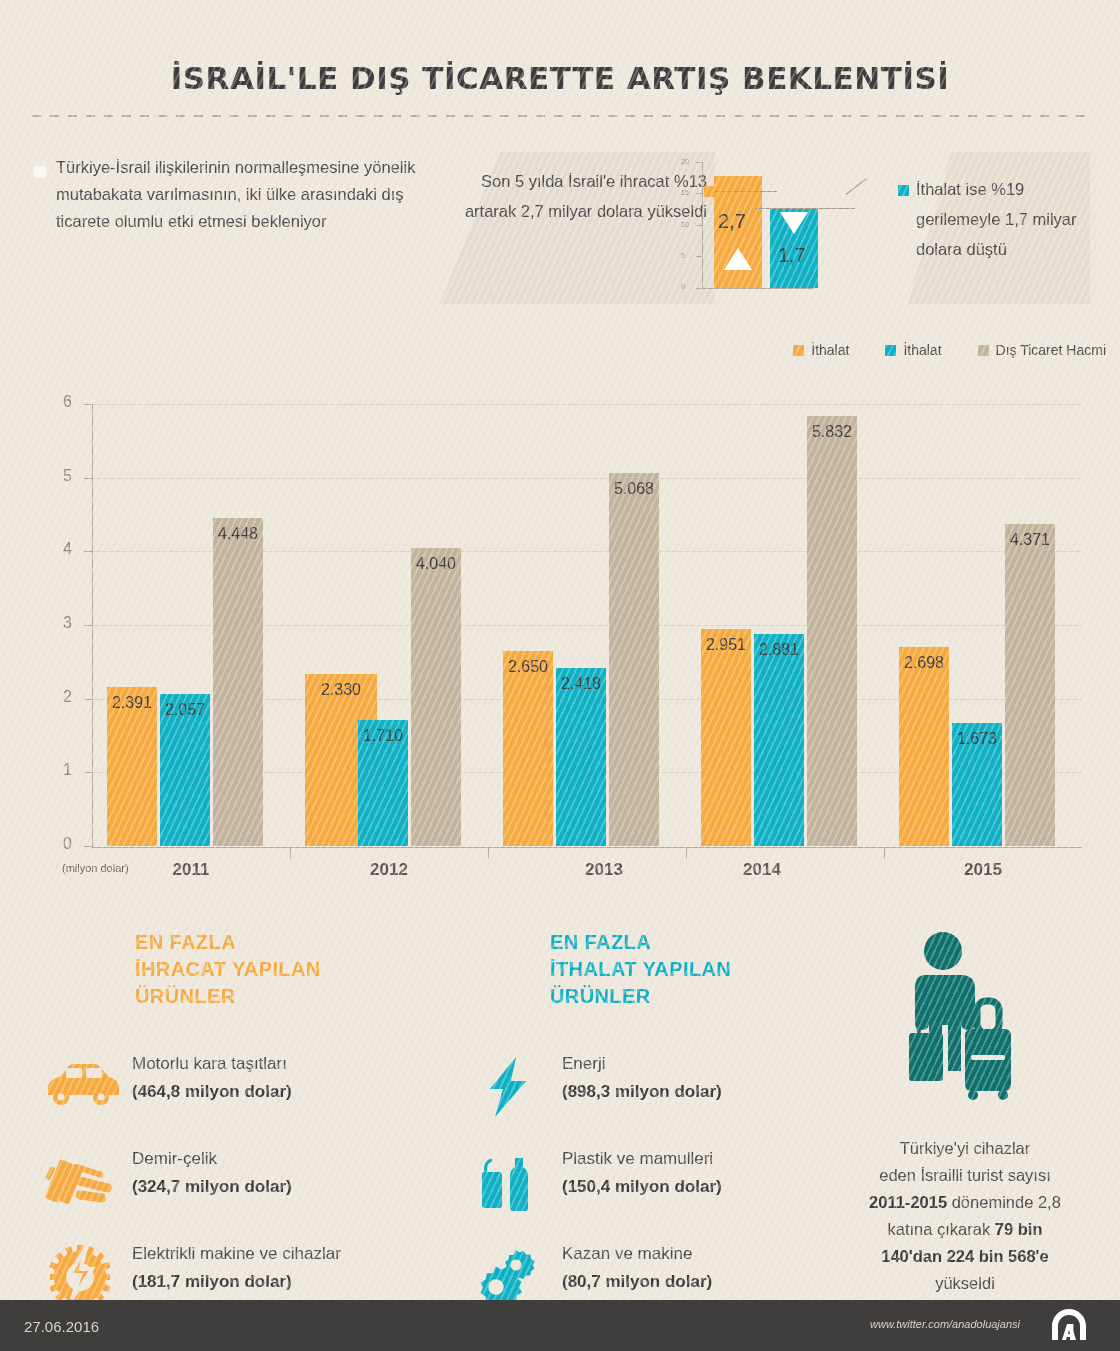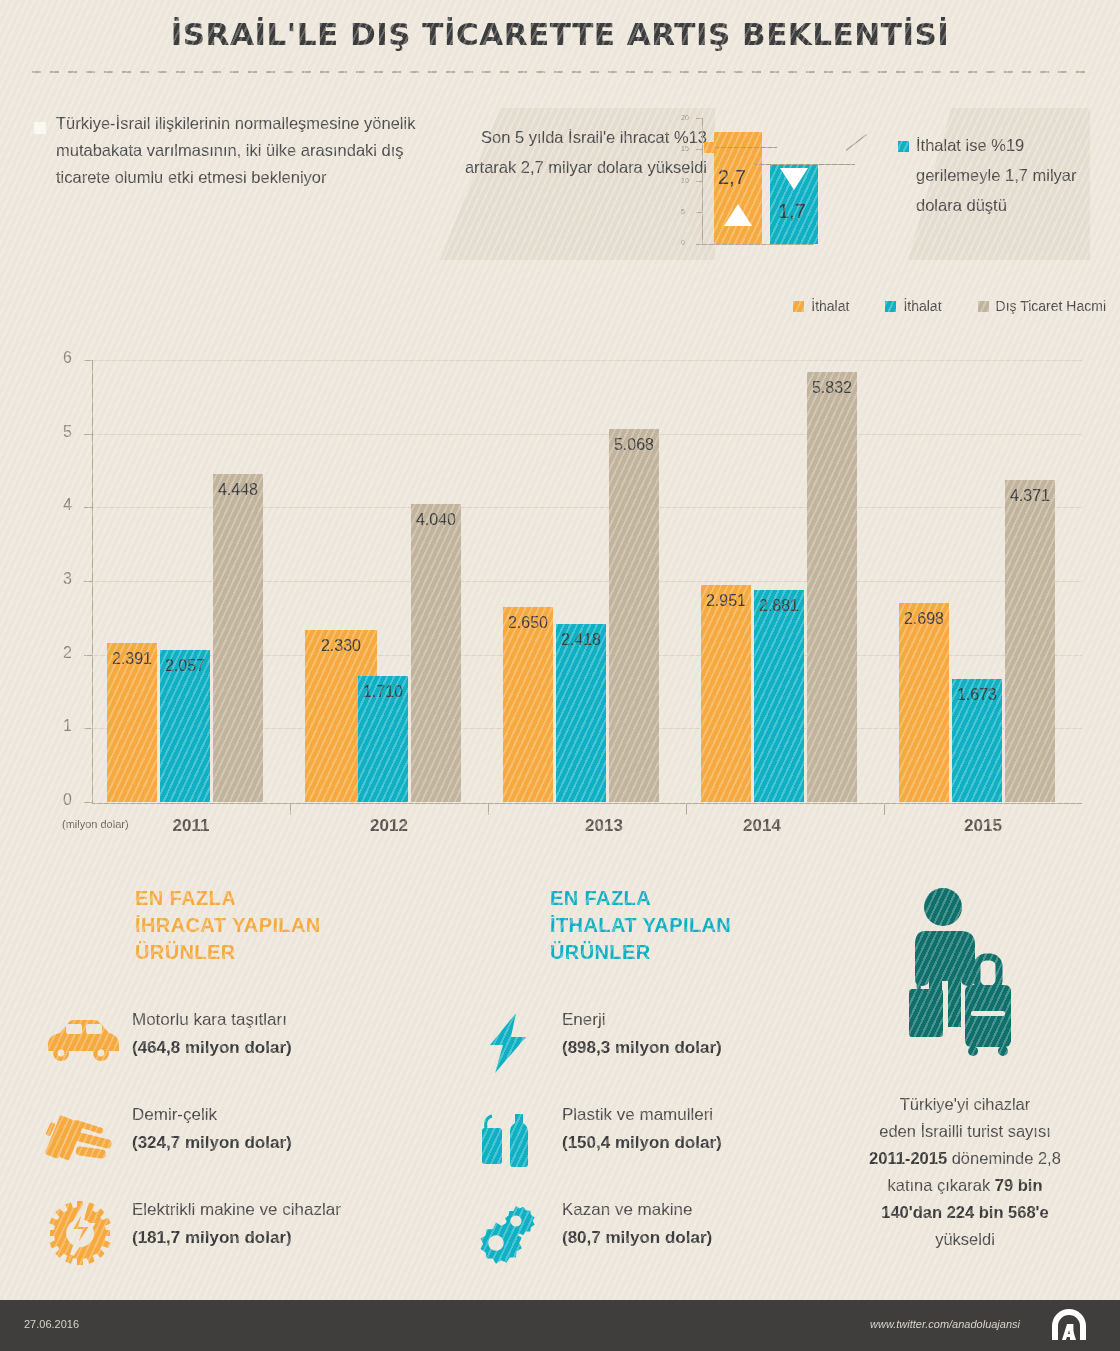--- a/index.html
+++ b/index.html
@@ -11,21 +11,21 @@
   }
   
   .texture{
     position:absolute;inset:0;pointer-events:none;
     background-image:repeating-linear-gradient(115deg,
       rgba(255,255,255,0.45) 0px, rgba(255,255,255,0.45) 2px,
       rgba(0,0,0,0.0) 2px, rgba(0,0,0,0.0) 6px);
     opacity:.55;
     z-index:5;
   }
-  .page{position:absolute;inset:0;z-index:1;}
+  .page{position:absolute;inset:0;z-index:1;margin-top:44px;}
 
   
   .header{position:absolute;left:0;top:0;width:1120px;height:80px;}
   .title{
     position:absolute;left:0;top:16px;width:1120px;text-align:center;
     font-size:31px;font-weight:bold;letter-spacing:.5px;color:#3c3c3c;
     font-family:"DejaVu Sans", sans-serif;
   }
   .dashline{
     position:absolute;left:32px;top:71px;width:1056px;height:2px;
@@ -134,21 +134,21 @@
   .item .name{position:absolute;left:92px;top:5px;font-size:17px;color:#4b4b4b;white-space:nowrap;}
   .item .amt{position:absolute;left:92px;top:33px;font-size:17px;font-weight:bold;color:#3c3c3c;white-space:nowrap;}
 
   .tourist{position:absolute;left:830px;top:885px;width:270px;text-align:center;}
   .tourist .fig{width:160px;height:190px;margin:0 auto;}
   .tourist .tx{margin-top:16px;font-size:16.5px;line-height:27px;color:#4b4b4b;}
   .tourist .tx b{color:#3c3c3c;}
 
   
   .footer{position:absolute;left:0;top:1300px;width:1120px;height:51px;background:#3f3e3c;z-index:6;}
-  .footer .date{position:absolute;left:24px;top:18px;font-size:11px;color:#d9d5ce;}
+  .footer .date{position:absolute;left:24px;top:18px;font-size:15px;color:#d9d5ce;}
   .footer .tw{position:absolute;right:100px;top:18px;font-size:11px;color:#d9d5ce;font-style:italic;}
   .footer .logo{position:absolute;right:22px;top:8px;width:58px;height:36px;}
 </style>
 </head>
 <body>
 
 <div class="page">
 
   <div class="header">
     <div class="title">İSRAİL'LE DIŞ TİCARETTE ARTIŞ BEKLENTİSİ</div>

